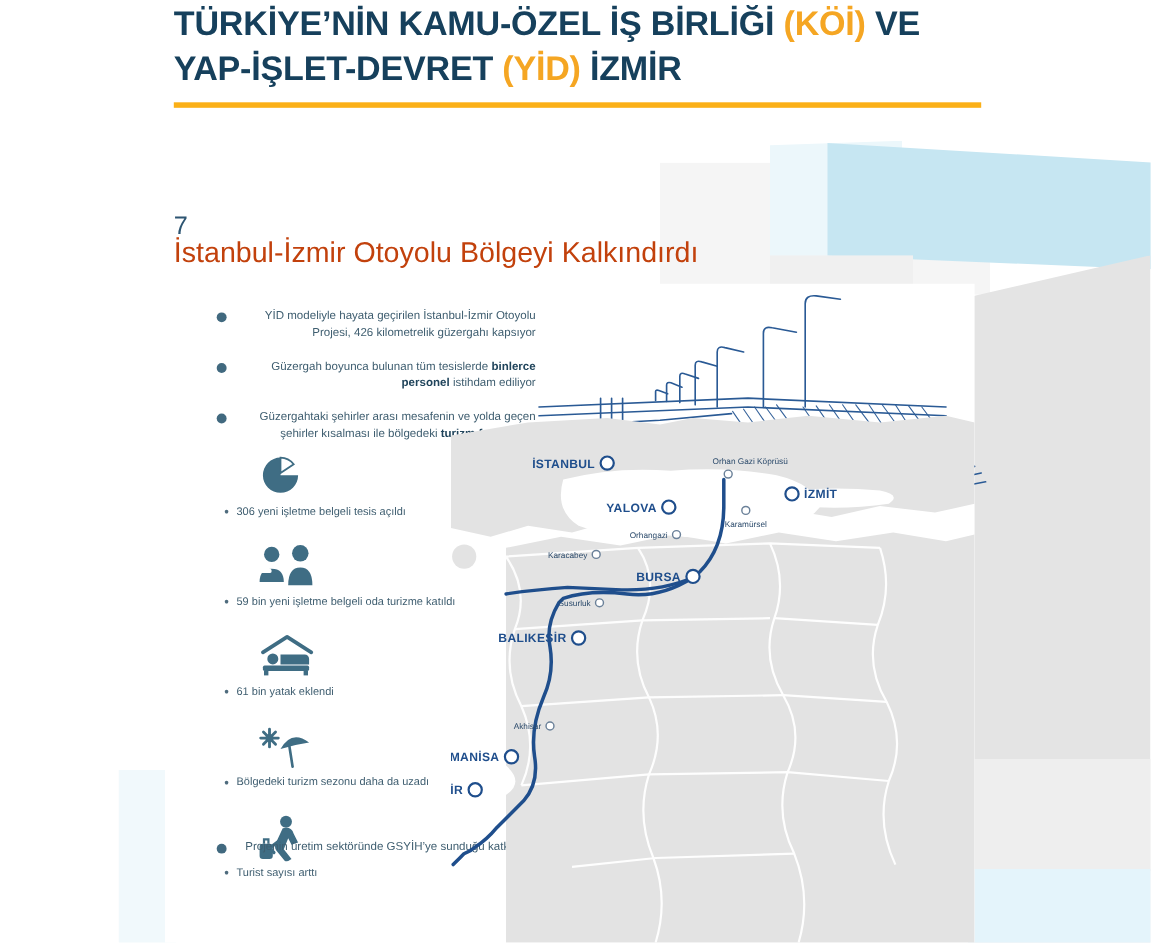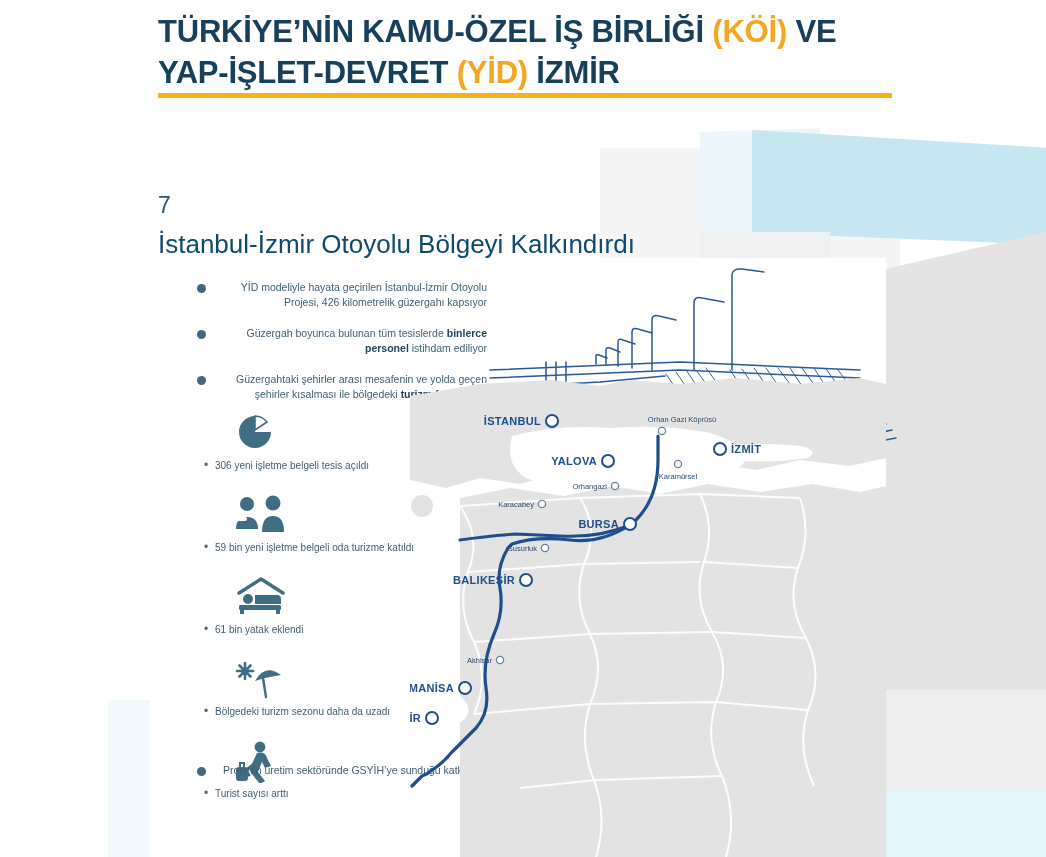--- a/index.html
+++ b/index.html
@@ -50,35 +50,35 @@
     left:108px;top:700px;width:52px;height:157px;
     background:#eef8fc;opacity:.85;
   }
 
   
   #title-block{position:absolute;left:158px;top:0px;width:740px;}
   #title-line1,#title-line2{
     margin:0;font-size:31px;line-height:41px;font-weight:bold;
     color:#16405c;letter-spacing:-0.2px;white-space:nowrap;
   }
-  #title-line1{padding-top:11px;}
+  #title-line1{padding-top:1px;}
   .accent{color:#f5a623;}
   #title-rule{
     position:absolute;left:158px;top:93px;width:734px;height:5px;
     background:#fbb017;
   }
 
   
   #section-num{
     position:absolute;left:158px;top:192px;
     font-size:23px;color:#2d5572;font-weight:normal;line-height:26px;
   }
   #section-title{
-    position:absolute;left:158px;top:227px;
-    font-size:26px;color:#0c4a6e;font-weight:normal;line-height:34px;
+    position:absolute;left:158px;top:212px;
+    font-size:26px;color:#c2410c;font-weight:normal;line-height:34px;
     white-space:nowrap;
   }
 
   
   #content-card{
     position:absolute;left:150px;top:258px;width:736px;height:599px;
     background:#ffffff;
   }
 
   

